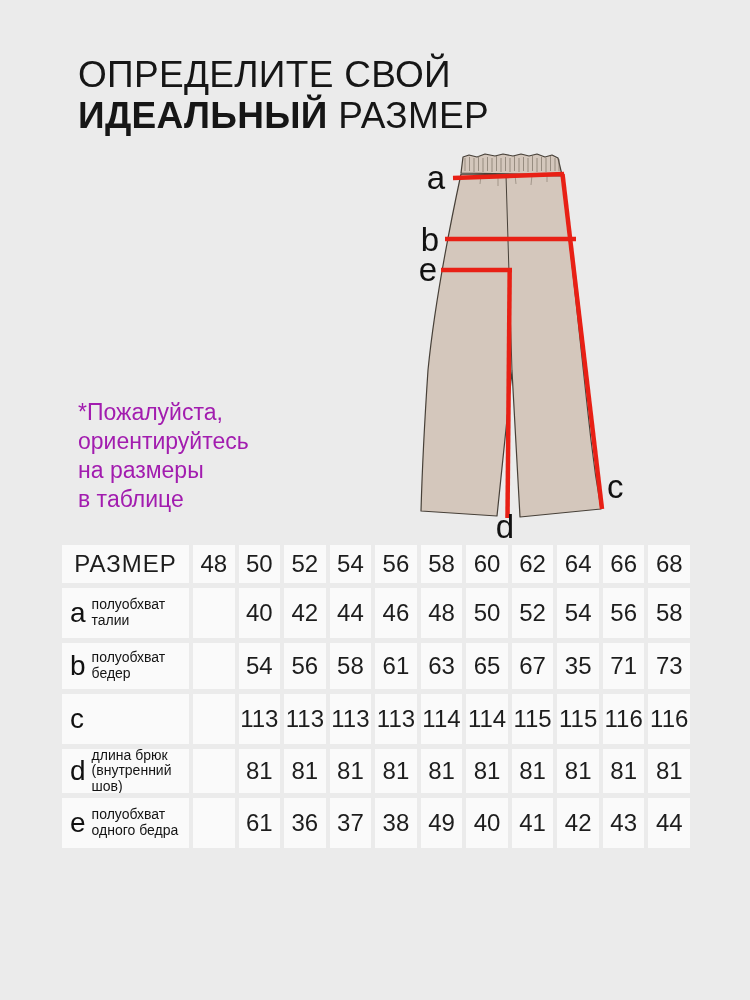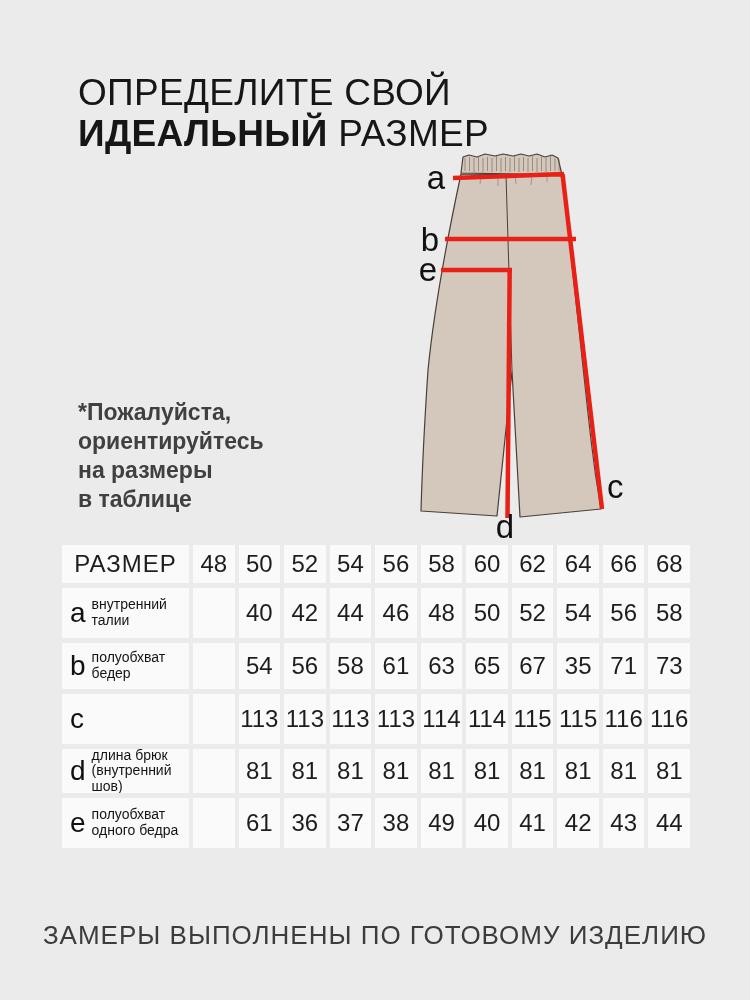--- a/index.html
+++ b/index.html
@@ -2,28 +2,28 @@
 <html><head>
 <meta charset="utf-8">
 <style>
   html,body{margin:0;padding:0;}
   .canvas{
     position:relative;width:750px;height:1000px;
     background:#ebebeb;overflow:hidden;
     font-family:"Liberation Sans",sans-serif;color:#1c1c1c;
   }
   
-  .title{position:absolute;left:78px;top:72px;font-size:37px;line-height:41px;
+  .title{position:absolute;left:78px;top:54px;font-size:37px;line-height:41px;
          color:#161616;font-weight:400;letter-spacing:.3px;}
   .title b{font-weight:700;}
   
   .figure{position:absolute;left:395px;top:140px;width:240px;height:400px;}
   
   .note{position:absolute;left:78px;top:398px;font-size:23px;line-height:29px;
-        color:#404040;white-space:pre-line;font-weight:bold;}
+        color:#a21caf;white-space:pre-line;}
   
   .size-table{
     position:absolute;left:62px;top:545px;width:628px;
     display:grid;grid-template-columns:127px repeat(11,1fr);
     grid-template-rows:38px 50px 46px 50px 44px 50px;
     gap:5px 4px;
   }
   .cell{background:#fafafa;display:flex;align-items:center;justify-content:center;
         font-size:24px;color:#1d1d1d;overflow:hidden;}
   .cell.header{font-size:24px;}
@@ -96,21 +96,21 @@
       <div class="cell header">54</div>
       <div class="cell header">56</div>
       <div class="cell header">58</div>
       <div class="cell header">60</div>
       <div class="cell header">62</div>
       <div class="cell header">64</div>
       <div class="cell header">66</div>
       <div class="cell header">68</div>
       <div class="cell rowlabel">
         <div class="letter">a</div>
-        <div class="desc">внутренний талии</div>
+        <div class="desc">полуобхват талии</div>
       </div>
       <div class="cell value"></div>
       <div class="cell value">40</div>
       <div class="cell value">42</div>
       <div class="cell value">44</div>
       <div class="cell value">46</div>
       <div class="cell value">48</div>
       <div class="cell value">50</div>
       <div class="cell value">52</div>
       <div class="cell value">54</div>
@@ -170,15 +170,14 @@
       <div class="cell value">37</div>
       <div class="cell value">38</div>
       <div class="cell value">49</div>
       <div class="cell value">40</div>
       <div class="cell value">41</div>
       <div class="cell value">42</div>
       <div class="cell value">43</div>
       <div class="cell value">44</div>
     </div>
 
-  <div class="footer">ЗАМЕРЫ ВЫПОЛНЕНЫ ПО ГОТОВОМУ ИЗДЕЛИЮ</div>
 
 </div>
 
 </body></html>

